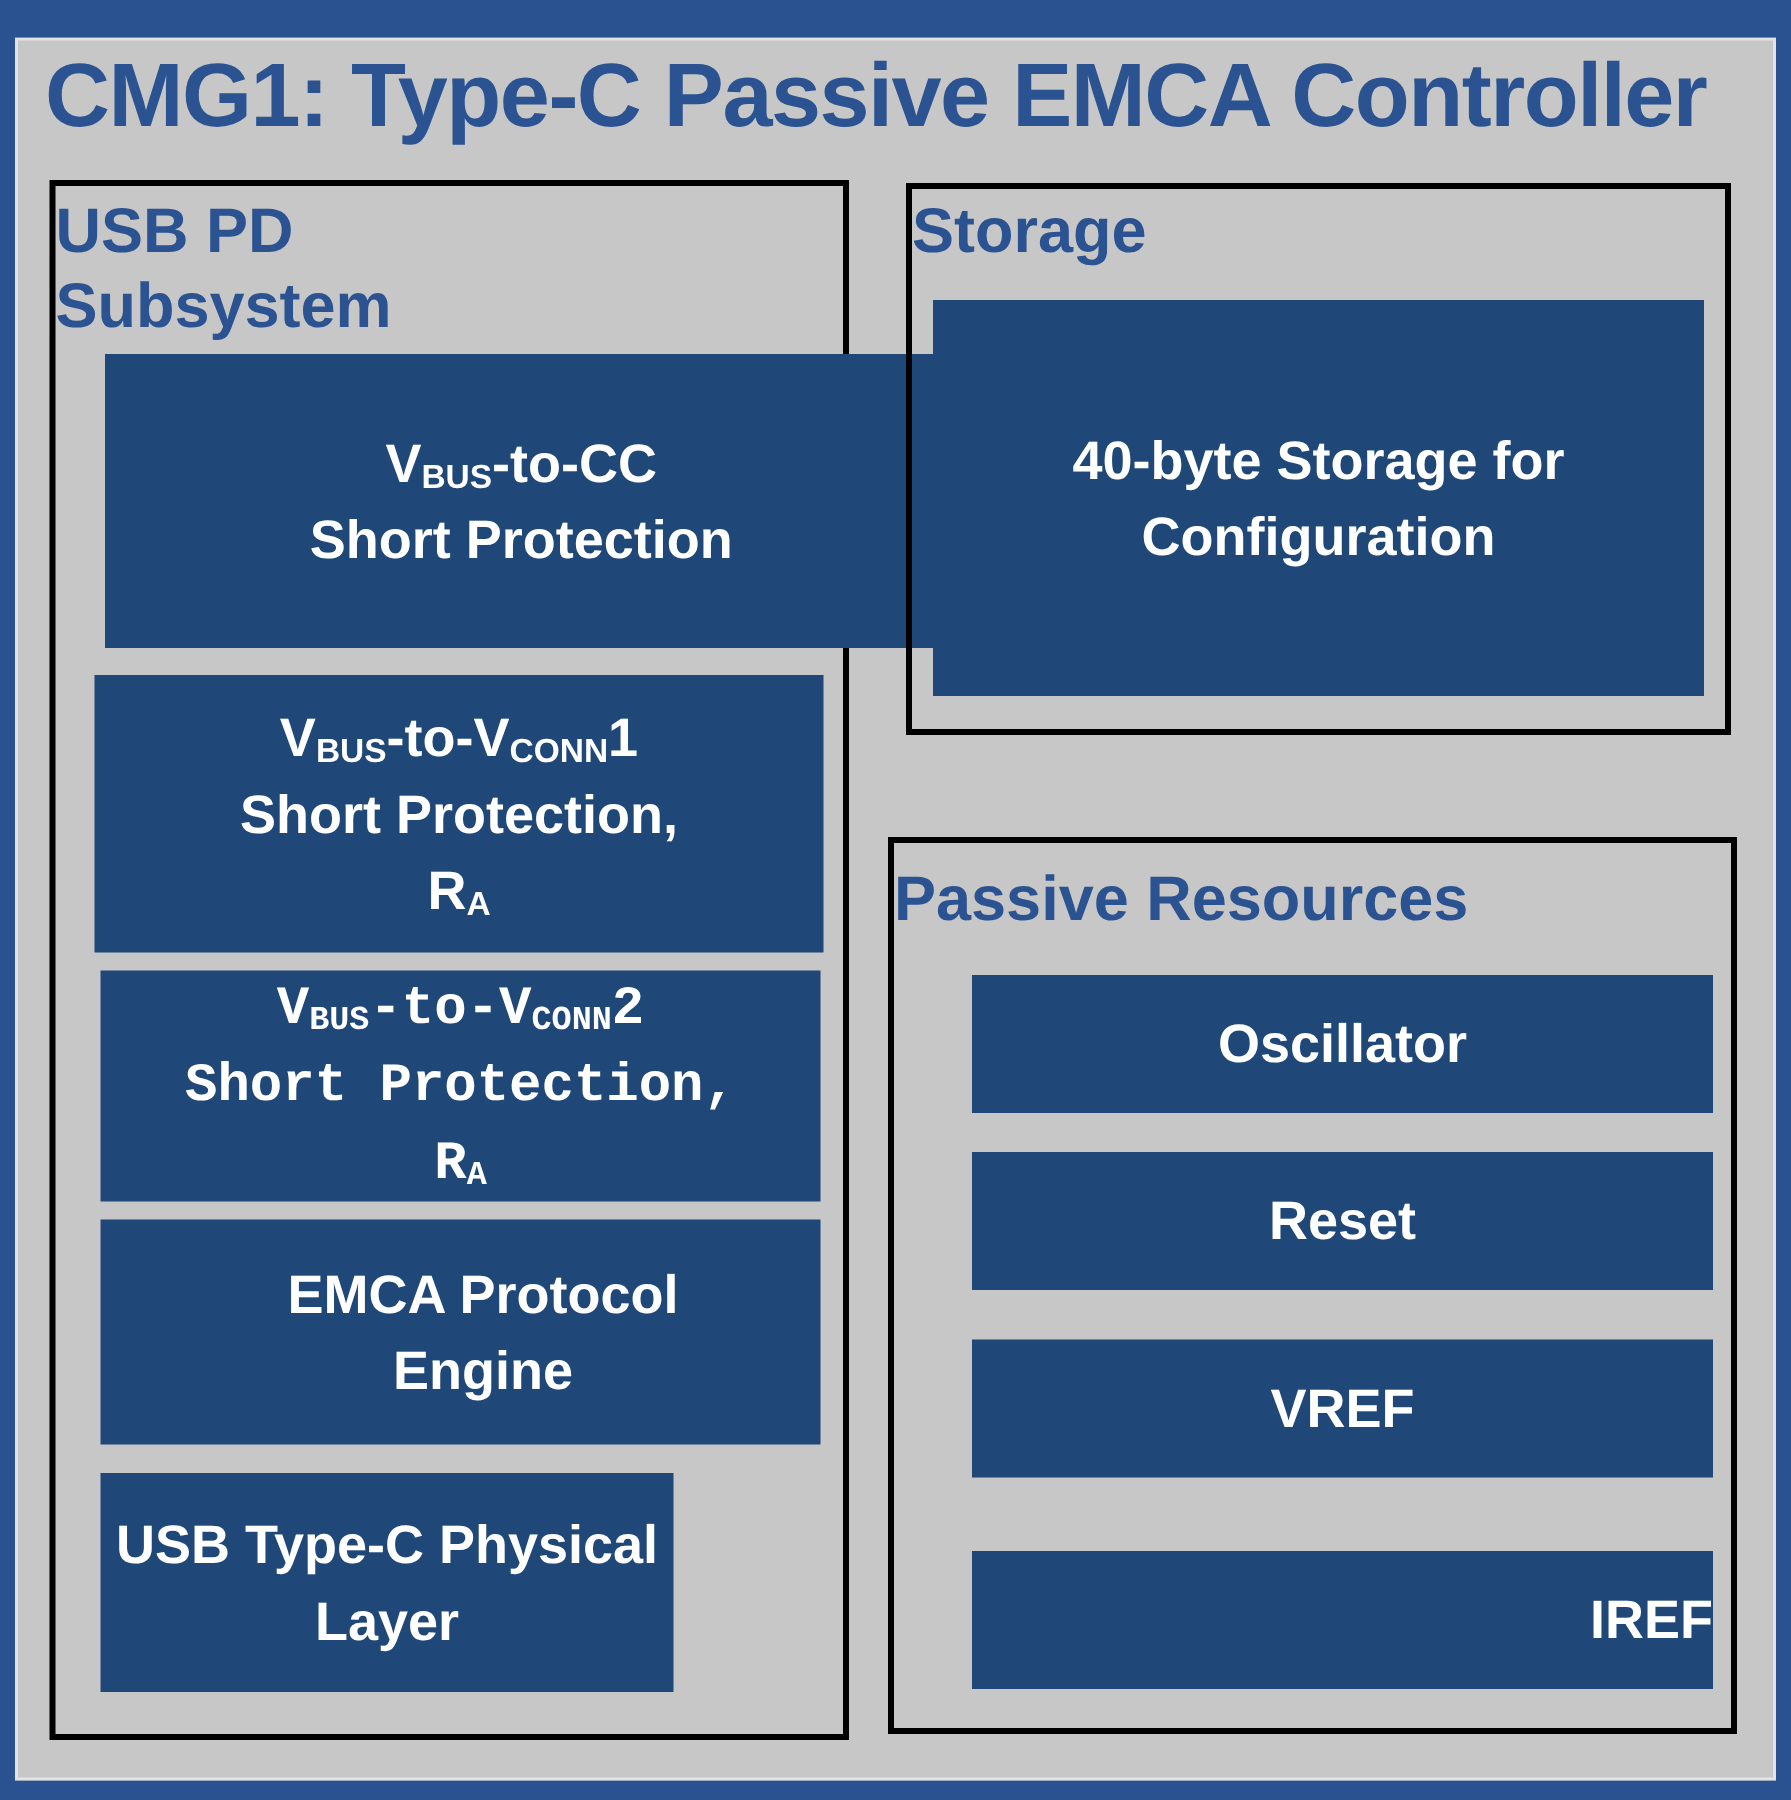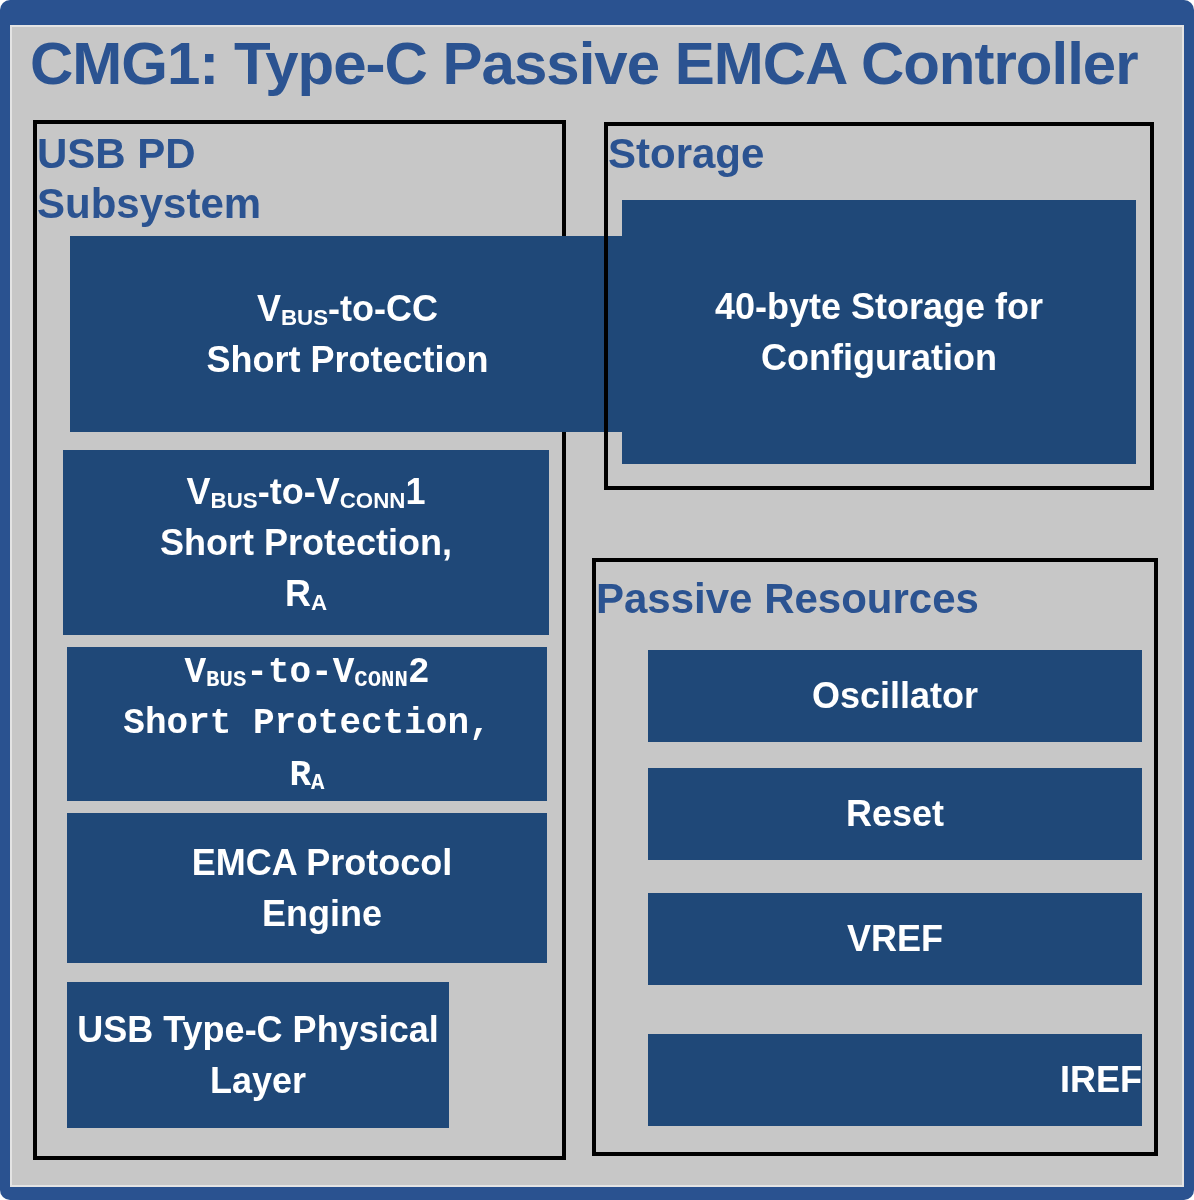--- a/index.html
+++ b/index.html
@@ -12,21 +12,20 @@
   }
   html,body{margin:0;padding:0;}
   body{
     width:1194px;height:1200px;
     font-family:"Liberation Sans",sans-serif;
     font-weight:700;
   }
   .page{
     position:absolute;left:0;top:0;width:1194px;height:1200px;
     background:var(--frame-blue);
-    border-radius:10px;
   }
   .canvas{
     position:absolute;left:10px;top:25px;width:1174px;height:1162px;
     background:var(--canvas-gray);
     box-shadow:inset 0 0 0 2px rgba(255,255,255,.5);
   }
   .chip-title{
     position:absolute;left:20px;top:7px;margin:0;
     font-size:60px;line-height:1.05;letter-spacing:-1px;
     color:var(--heading-blue);white-space:nowrap;

